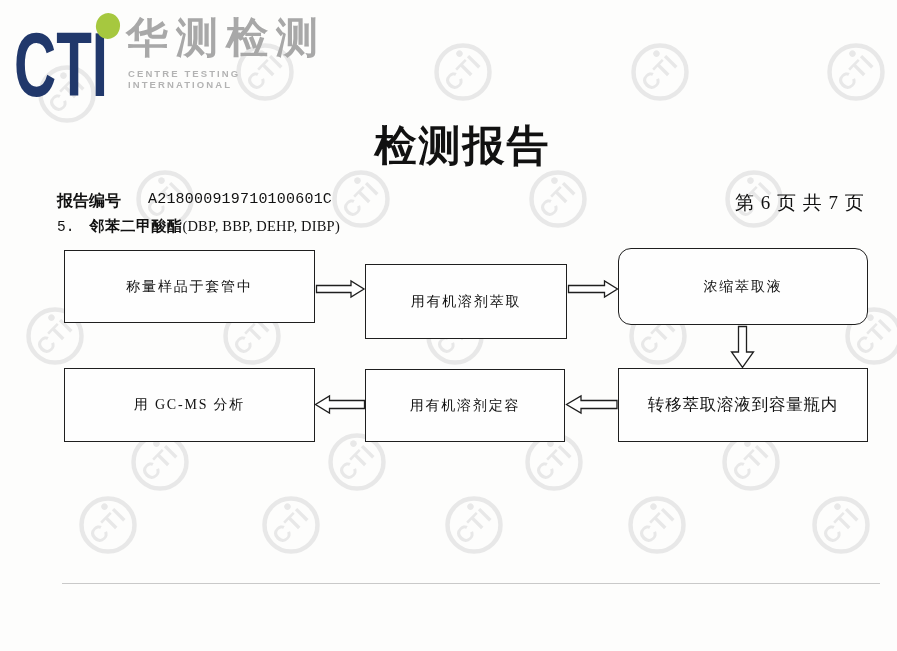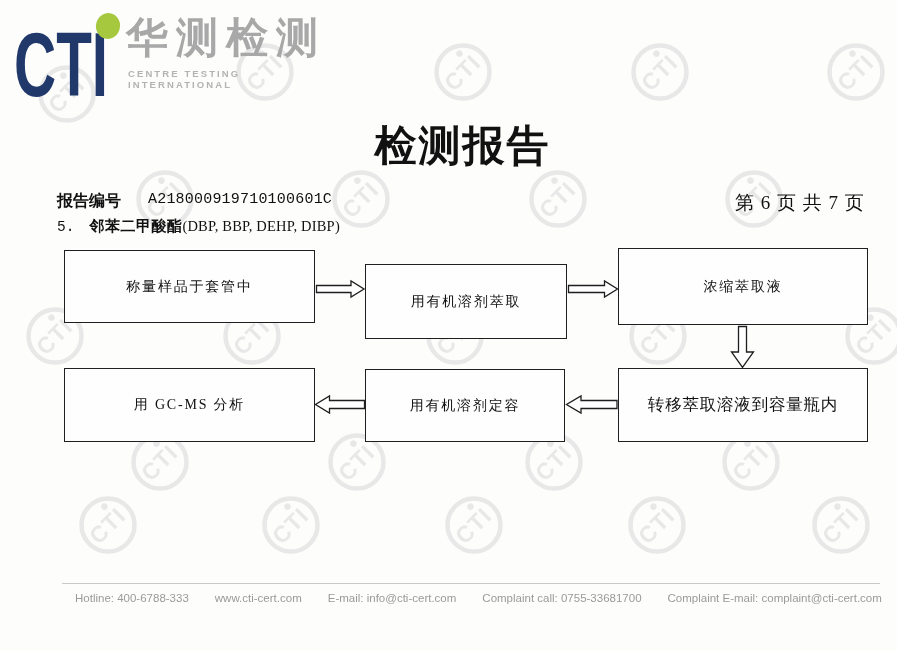--- a/index.html
+++ b/index.html
@@ -26,21 +26,21 @@
   .section-row{position:absolute;left:57px;top:217px;font-size:15px;z-index:2;}
   .section-index{font-family:"Liberation Mono",monospace;font-size:14.5px;}
   .section-name{font-weight:bold;margin-left:15px;letter-spacing:0.5px;}
   .section-detail{font-size:14.5px;letter-spacing:0.2px;}
   
   .fbox{position:absolute;background:#fefefe;border:1.6px solid #1f1f1f;z-index:3;
         display:flex;align-items:center;justify-content:center;box-sizing:border-box;
         font-size:14px;letter-spacing:1.8px;text-align:center;}
   .b1{left:64px; top:250px;width:251px;height:73px;}
   .b2{left:365px;top:264px;width:202px;height:75px;}
-  .b3{left:618px;top:248px;width:250px;height:77px;}
+  .b3{left:618px;top:248px;width:250px;height:77px;border-radius:13px;}
   .b4{left:64px; top:368px;width:251px;height:74px;}
   .b5{left:365px;top:369px;width:200px;height:73px;}
   .b6{left:618px;top:368px;width:250px;height:74px;font-size:16.5px;letter-spacing:0.8px;}
   .arrows{position:absolute;inset:0;z-index:2;pointer-events:none;}
   
   .footer-line{position:absolute;left:62px;top:583px;width:818px;height:1px;background:#c9c9c9;z-index:2;}
   .footer{position:absolute;left:75px;top:592px;width:800px;display:flex;gap:26px;z-index:2;
           font-family:"Liberation Sans",sans-serif;font-size:11.5px;color:#9a9a9a;white-space:nowrap;}
 </style>
 </head>
@@ -242,21 +242,14 @@
     <g fill="#ffffff" stroke="#1f1f1f" stroke-width="1.3">
       <path d="M316.5 285.5 H351 V281 L364 289 L351 297 V292.5 H316.5 Z"></path>
       <path d="M568.5 285.5 H604.5 V281 L617.5 289 L604.5 297 V292.5 H568.5 Z"></path>
       <path d="M738.5 326.5 V352 H731.5 L742.5 367.5 L753.5 352 H746.5 V326.5 Z"></path>
       <path d="M617 400.5 H581 V396 L566.5 404.5 L581 413 V408.5 H617 Z"></path>
       <path d="M364.5 400.5 H329.5 V396 L315.5 404.5 L329.5 413 V408.5 H364.5 Z"></path>
     </g>
   </svg>
 
   <div class="footer-line"></div>
-  <div class="footer">
-    <span>Hotline: 400-6788-333</span>
-    <span>www.cti-cert.com</span>
-    <span>E-mail: info@cti-cert.com</span>
-    <span>Complaint call: 0755-33681700</span>
-    <span>Complaint E-mail: complaint@cti-cert.com</span>
-  </div>
 
 </div>
 
 </body></html>

